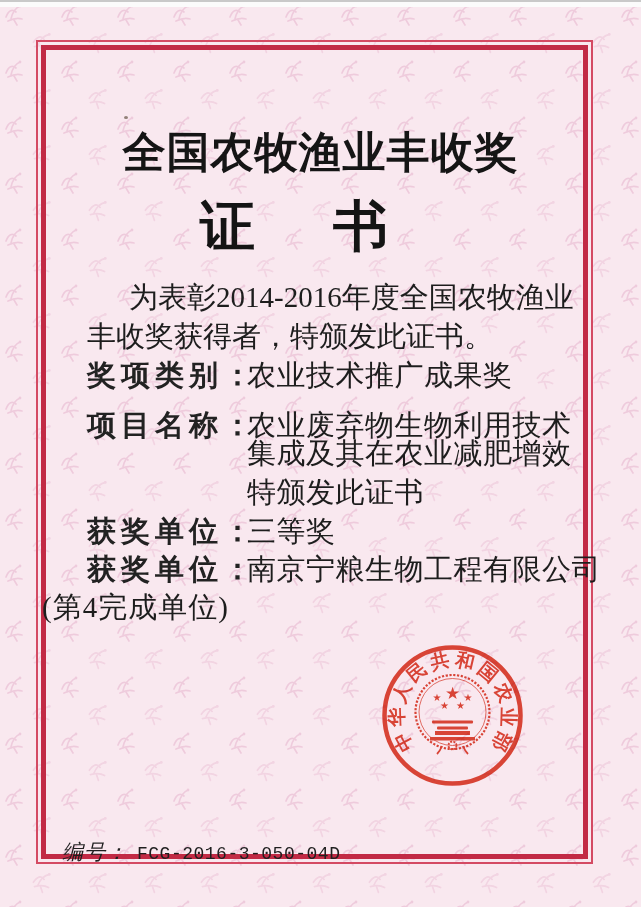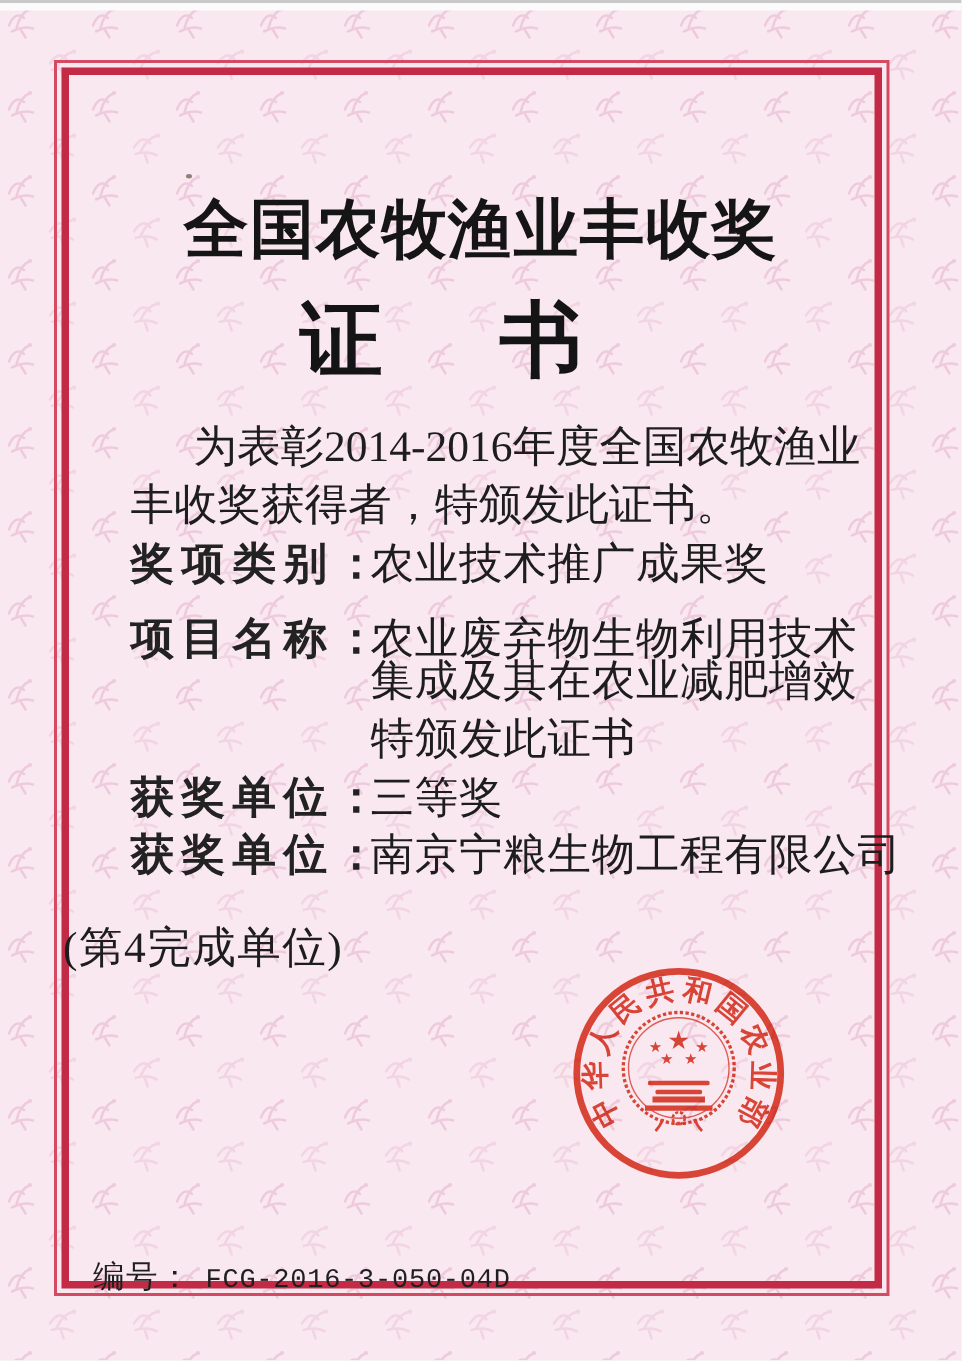--- a/index.html
+++ b/index.html
@@ -3,21 +3,21 @@
 <meta charset="utf-8">
 <style>
   html,body{margin:0;padding:0;}
   body{
     width:641px;height:907px;overflow:hidden;position:relative;
     background:#ffffff;
     font-family:"Liberation Serif", serif;
   }
   .page{
     position:absolute;left:0;top:0;width:641px;height:907px;
-    background:#e5e5e5;
+    background:#f9a8d4;
   }
   .bg-pattern{position:absolute;left:0;top:0;width:641px;height:907px;}
   .scan-edge{
     position:absolute;left:0;top:0;width:641px;height:7px;
     background:#fbfbfb;border-top:2px solid #c9c9c9;box-sizing:border-box;
   }
   .scan-speck{
     position:absolute;left:124px;top:116px;width:4px;height:3px;
     background:#6f5d50;border-radius:50%;opacity:.75;
   }
@@ -44,34 +44,34 @@
   .row{
     position:absolute;left:55px;width:532px;
     font-size:29px;color:#1d1d1d;white-space:nowrap;margin-left:32px;
   }
   .row .lbl{
     display:inline-block;width:160px;font-weight:bold;
     letter-spacing:5px;color:#222;
   }
   .row .val{letter-spacing:0.5px;}
   .indent{ text-indent:42px; }
-  .note-row{margin-left:-13px;letter-spacing:1px;margin-top:24px;}
+  .note-row{margin-left:-13px;letter-spacing:1px;}
   .date{
     position:absolute;left:374px;top:757px;
     font-size:23px;letter-spacing:0.5px;color:#454545;white-space:nowrap;
   }
   .seal{
     position:absolute;left:380px;top:643px;width:145px;height:145px;
     mix-blend-mode:multiply;opacity:.92;
   }
   .serial{
     position:absolute;left:62px;top:816px;display:flex;align-items:baseline;gap:9px;
     color:#1f1f1f;white-space:nowrap;
   }
-  .serial .s-lbl{font-size:21px;letter-spacing:1px;}
+  .serial .s-lbl{font-size:21px;letter-spacing:1px;font-style:italic;}
   .serial .s-code{font-family:"Liberation Mono", monospace;font-size:18px;letter-spacing:0.5px;margin-top:28px;}
 </style>
 </head>
 <body>
 
 <div class="page">
 
   <svg class="bg-pattern" width="641" height="907" xmlns="http://www.w3.org/2000/svg">
     <defs>
       <g id="sprig" stroke="#edc6d9" stroke-width="1.7" fill="none" stroke-linecap="round">

